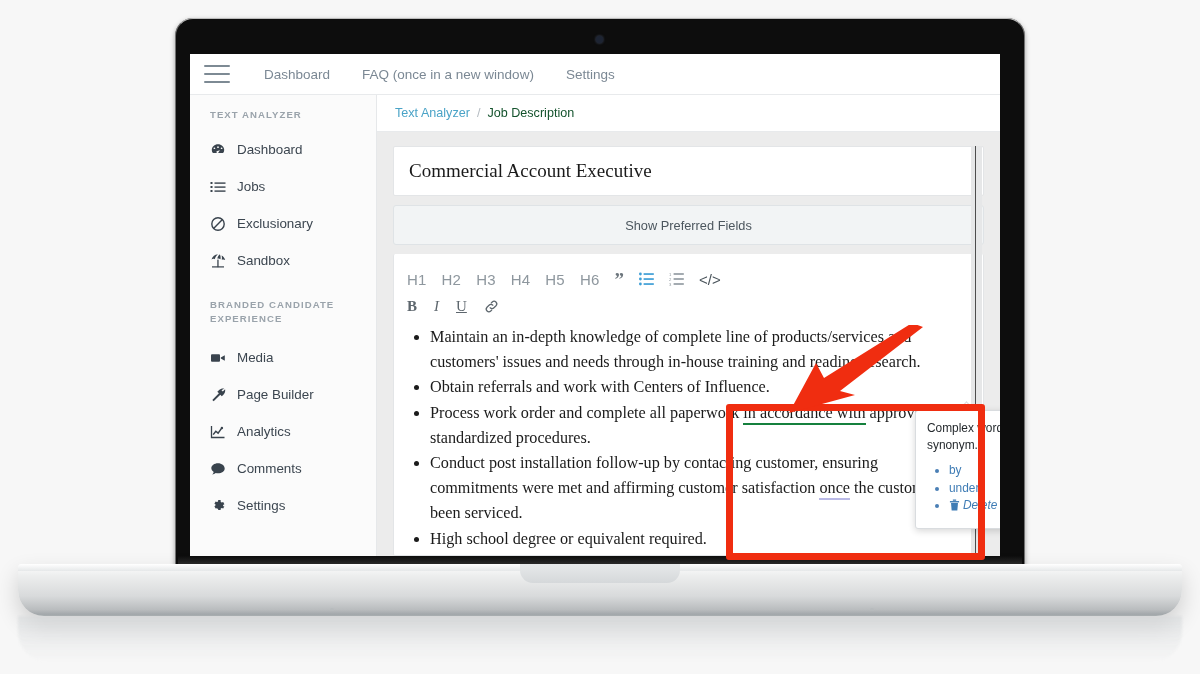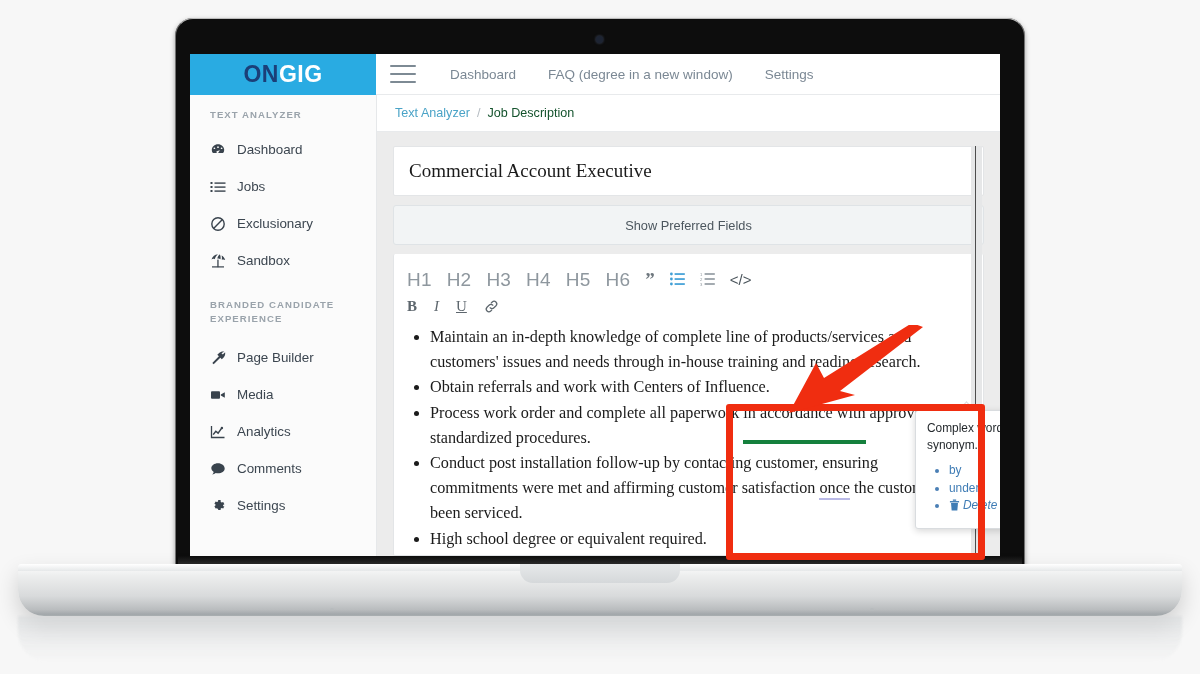--- a/index.html
+++ b/index.html
@@ -126,28 +126,28 @@
   }
   .tbar{padding:11px 13px 0 13px;}
   .tbar-row{display:flex;align-items:center;gap:15px;height:28px;}
   .tbar-row.second{gap:17px;height:26px;}
   .tb{color:#8e979e;font-size:15.5px;cursor:pointer;line-height:1;}
   .tb.active{color:#3f9fd6;}
   .tb.b{font-weight:bold;font-family:"Liberation Serif",serif;font-size:15px;color:#5d666d;}
   .tb.i{font-style:italic;font-family:"Liberation Serif",serif;font-size:15px;color:#5d666d;}
   .tb.u{text-decoration:underline;font-family:"Liberation Serif",serif;font-size:15px;color:#5d666d;}
   .tb svg{display:block;}
-  .tb-h{font-size:19px;color:#8e979e;letter-spacing:.2px;}
+  .tb-h{font-size:15px;color:#8e979e;letter-spacing:.2px;}
   .jdbody{
     padding:6px 16px 0 10px;font-family:"Liberation Serif", serif;
     font-size:16.2px;line-height:25.2px;color:#1b1b1b;overflow:hidden;flex:1;
   }
   .jdbody ul{margin:0;padding-left:26px;}
   .jdbody li{margin:0 0 0 0;}
-  .u-grey{border-bottom:4px solid #15803d;padding-bottom:18px;}
+  .u-grey{border-bottom:2px solid #15803d;padding-bottom:1px;}
   .u-purple{border-bottom:2px solid #b9b9e6;padding-bottom:1px;}
   .vscroll{
     position:absolute;right:18px;top:14px;bottom:0;width:11px;background:#e6e7e8;
   }
   .vscroll i{position:absolute;left:4px;top:0;bottom:0;width:1.4px;background:#4d4d4d;}
   
   .tip{
     position:absolute;left:538px;top:278px;width:243px;background:#fff;
     border:1px solid #d9dcdf;border-radius:3px;
     box-shadow:0 2px 7px rgba(0,0,0,.16);
@@ -177,32 +177,28 @@
 <div id="laptop">
 
   <div class="lid"></div>
   <div class="lid-hl"></div>
   <div class="webcam"></div>
 
   <div class="screen">
     <div class="app">
 
       <div class="app-top">
-        <div class="brand">
-          <span class="on">ON</span>
-            <span class="gig">GIG</span>
-        </div>
         <div class="topnav">
           <div class="burger">
               <i></i>
               <i></i>
               <i></i>
             </div>
           <a href="#">Dashboard</a>
-          <a href="#">FAQ (degree in a new window)</a>
+          <a href="#">FAQ (once in a new window)</a>
           <a href="#">Settings</a>
         </div>
       </div>
 
       <div class="app-body">
 
         <div class="sidebar">
           <div class="sec-title">TEXT ANALYZER</div>
 
           <div class="nav-item">
@@ -255,37 +251,37 @@
             </span>
             <span>Sandbox</span>
           </div>
 
           <div class="sec-title second">BRANDED CANDIDATE EXPERIENCE</div>
 
           <div class="nav-item">
             <span class="nav-ico">
               <svg width="16" height="16" viewBox="0 0 16 16">
                   <g fill="currentColor">
-                    <path d="M14.3 1.5c-1.9-.4-4 .2-5.4 1.7L7.3 4.8l1.6 1.5-6.6 6.6 1.4 1.4 6.6-6.6 1.5 1.6 1.6-1.6c1.5-1.4 2.1-3.5 1.7-5.4l-2.3 2.3-1.3-1.3 2.8-1.8z"></path>
-                  </g>
-                </svg>
-            </span>
-            <span>Page Builder</span>
-          </div>
-
-          <div class="nav-item">
-            <span class="nav-ico">
-              <svg width="16" height="16" viewBox="0 0 16 16">
-                  <g fill="currentColor">
                     <rect x="1" y="4.3" width="9" height="7.4" rx="1"></rect>
                     <path d="M10.8 7.6l4-2.4v5.6l-4-2.4z"></path>
                   </g>
                 </svg>
             </span>
             <span>Media</span>
+          </div>
+
+          <div class="nav-item">
+            <span class="nav-ico">
+              <svg width="16" height="16" viewBox="0 0 16 16">
+                  <g fill="currentColor">
+                    <path d="M14.3 1.5c-1.9-.4-4 .2-5.4 1.7L7.3 4.8l1.6 1.5-6.6 6.6 1.4 1.4 6.6-6.6 1.5 1.6 1.6-1.6c1.5-1.4 2.1-3.5 1.7-5.4l-2.3 2.3-1.3-1.3 2.8-1.8z"></path>
+                  </g>
+                </svg>
+            </span>
+            <span>Page Builder</span>
           </div>
 
           <div class="nav-item">
             <span class="nav-ico">
               <svg width="16" height="16" viewBox="0 0 16 16">
                   <g fill="none" stroke="currentColor" stroke-width="1.3">
                     <path d="M1.5 2v11.5h13"></path>
                     <path d="M3.2 10.6l2.6-3.4 2.3 1.9 3.6-5" stroke-width="1.5"></path>
                   </g>
                   <circle cx="11.9" cy="4" r="1.2" fill="currentColor"></circle>

